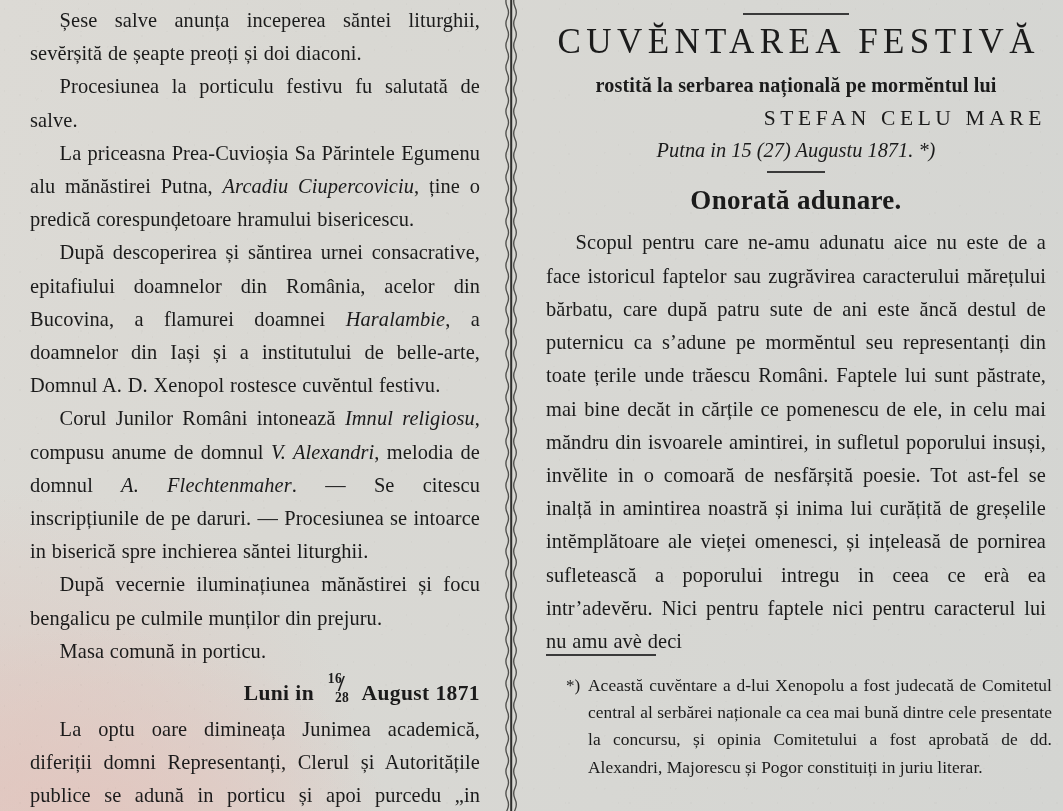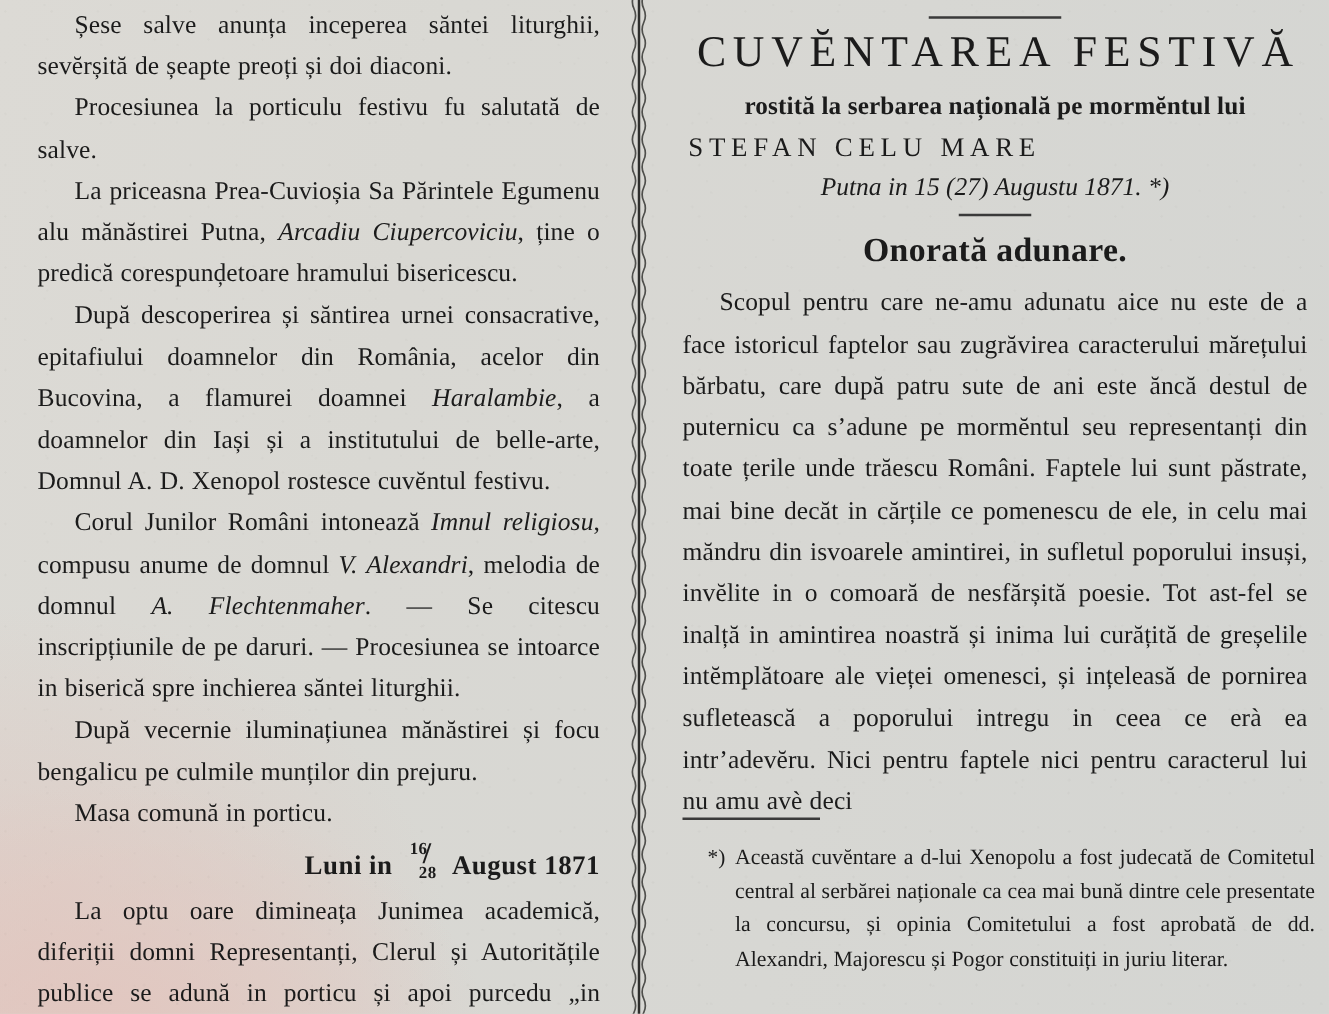--- a/index.html
+++ b/index.html
@@ -145,21 +145,21 @@
     font-weight: bold;
     text-align: center;
     letter-spacing: .1px;
     line-height: 1.1;
   }
   h3#doc-honoree {
     margin: 0;
     padding-top: 11px;
     font-size: 21.5px;
     font-weight: normal;
-    text-align: left;
+    text-align: right;
     letter-spacing: 4.6px;
     line-height: 1.1;
     text-indent: 4.6px;
   }
   p#doc-date {
     margin: 0;
     padding-top: 9px;
     font-size: 20.4px;
     font-style: italic;
     text-align: center;

